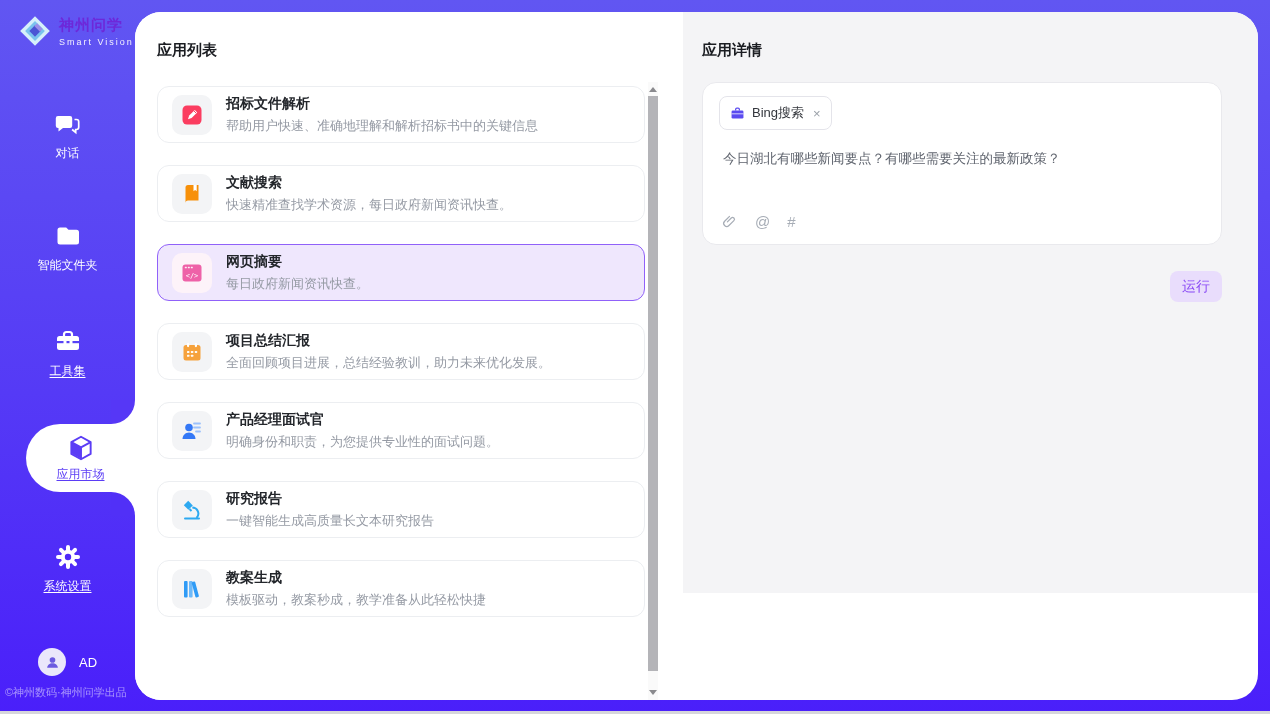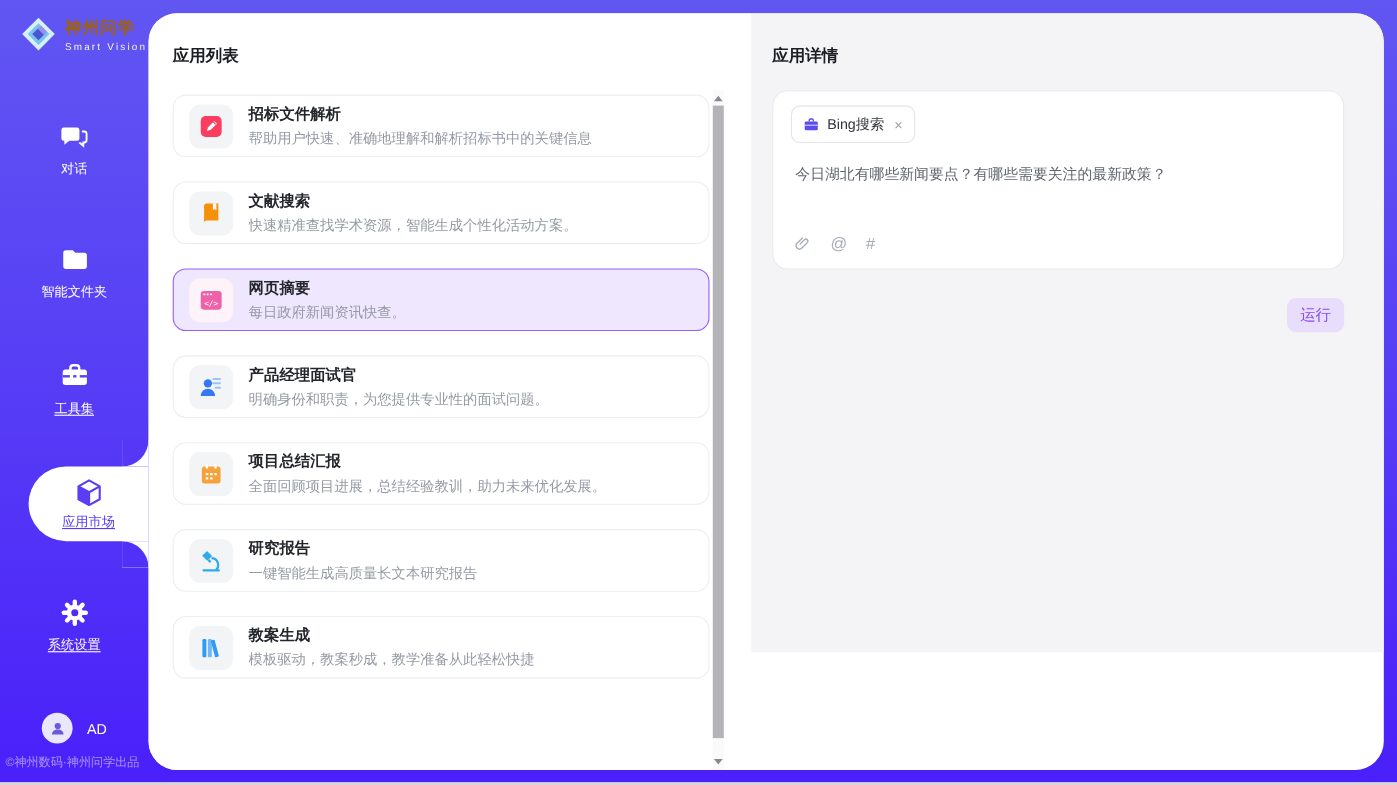--- a/index.html
+++ b/index.html
@@ -6,21 +6,21 @@
   html,body { width:1270px; height:714px; }
   body {
     font-family:"Liberation Sans","DejaVu Sans",sans-serif;
     position:relative; overflow:hidden;
     background:linear-gradient(180deg,#6156f2 0%, #553af6 55%, #4a1ffa 100%);
   }
 
   
   .sidebar { position:absolute; left:0; top:0; width:135px; height:714px; }
   .brand { position:absolute; left:18px; top:14px; display:flex; align-items:center; gap:7px; }
-  .brand-text .brand-name { display:block; color:#a16207; font-size:15px; font-weight:bold; letter-spacing:1px; }
+  .brand-text .brand-name { display:block; color:#6d28d9; font-size:15px; font-weight:bold; letter-spacing:1px; }
   .brand-text .brand-sub { display:block; color:rgba(255,255,255,.92); font-size:9px; letter-spacing:2px; margin-top:2px; }
 
   .nav-item { position:absolute; left:0; width:135px; text-align:center; color:#fff; cursor:pointer; }
   .nav-item svg { display:block; margin:0 auto; }
   .nav-label { display:block; margin-top:7px; font-size:12px; color:#fff; }
   .nav-item.u .nav-label { text-decoration:underline; text-underline-offset:2px; }
 
   .nav-tab { position:absolute; left:26px; top:424px; width:109px; height:68px; background:#fff;
              border-radius:34px 0 0 34px; display:flex; flex-direction:column; align-items:center;
              justify-content:center; cursor:pointer;text-align:right; }
@@ -187,51 +187,37 @@
 
       <div class="app-item">
         <span class="icon-box">
           <svg width="24" height="24" viewBox="0 0 24 24">
             <path d="M5.5 5.5A2.5 2.5 0 0 1 8 3h10.5v15.5H8a2.5 2.5 0 0 0-2.5 2.5V5.5z" fill="#f79009"></path>
             <path d="M13.5 3h3.2v6.2l-1.6-1.3-1.6 1.3V3z" fill="#fff"></path>
           </svg>
         </span>
         <span class="item-text">
           <span class="item-name">文献搜索</span>
-          <span class="item-desc">快速精准查找学术资源，智能生成个性化活动方案。</span>
+          <span class="item-desc">快速精准查找学术资源，每日政府新闻资讯快查。</span>
         </span>
       </div>
 
       <div class="app-item selected">
         <span class="icon-box">
           <svg width="24" height="24" viewBox="0 0 24 24">
             <rect x="2.5" y="3.5" width="19" height="17" rx="3" fill="#ee62a8"></rect>
             <rect x="4.8" y="5.8" width="2" height="1.5" rx="0.5" fill="#fff" opacity=".9"></rect>
             <rect x="7.8" y="5.8" width="2" height="1.5" rx="0.5" fill="#fff" opacity=".9"></rect>
             <rect x="10.8" y="5.8" width="2" height="1.5" rx="0.5" fill="#fff" opacity=".9"></rect>
             <text x="12" y="16.8" font-size="7" fill="#fff" text-anchor="middle" font-family="DejaVu Sans Mono, monospace">&lt;/&gt;</text>
           </svg>
         </span>
         <span class="item-text">
           <span class="item-name">网页摘要</span>
           <span class="item-desc">每日政府新闻资讯快查。</span>
-        </span>
-      </div>
-
-      <div class="app-item">
-        <span class="icon-box">
-          <svg width="24" height="24" viewBox="0 0 24 24">
-            <path d="M14 4.5h6M14 8.5h6M16 12.5h4" stroke="#9cc1fb" stroke-width="1.8" stroke-linecap="round"></path>
-            <circle cx="9" cy="8.5" r="3.8" fill="#3478f6"></circle>
-            <path d="M2.5 20c0-3.6 2.9-6.5 6.5-6.5s6.5 2.9 6.5 6.5z" fill="#3478f6"></path>
-          </svg>
-        </span>
-        <span class="item-text">
-          <span class="item-name">产品经理面试官</span>
-          <span class="item-desc">明确身份和职责，为您提供专业性的面试问题。</span>
         </span>
       </div>
 
       <div class="app-item">
         <span class="icon-box">
           <svg width="24" height="24" viewBox="0 0 24 24">
             <rect x="3.5" y="5" width="17" height="15.5" rx="2.5" fill="#f6a23c"></rect>
             <rect x="7" y="2.8" width="2.2" height="4.4" rx="1.1" fill="#fff"></rect>
             <rect x="14.8" y="2.8" width="2.2" height="4.4" rx="1.1" fill="#fff"></rect>
             <g fill="#fff" opacity=".95">
@@ -242,20 +228,34 @@
               <rect x="10.9" y="14.8" width="2.4" height="2" rx=".5"></rect>
             </g>
           </svg>
         </span>
         <span class="item-text">
           <span class="item-name">项目总结汇报</span>
           <span class="item-desc">全面回顾项目进展，总结经验教训，助力未来优化发展。</span>
         </span>
       </div>
 
+      <div class="app-item">
+        <span class="icon-box">
+          <svg width="24" height="24" viewBox="0 0 24 24">
+            <path d="M14 4.5h6M14 8.5h6M16 12.5h4" stroke="#9cc1fb" stroke-width="1.8" stroke-linecap="round"></path>
+            <circle cx="9" cy="8.5" r="3.8" fill="#3478f6"></circle>
+            <path d="M2.5 20c0-3.6 2.9-6.5 6.5-6.5s6.5 2.9 6.5 6.5z" fill="#3478f6"></path>
+          </svg>
+        </span>
+        <span class="item-text">
+          <span class="item-name">产品经理面试官</span>
+          <span class="item-desc">明确身份和职责，为您提供专业性的面试问题。</span>
+        </span>
+      </div>
+
 
       <div class="app-item">
         <span class="icon-box">
           <svg width="24" height="24" viewBox="0 0 24 24">
             <path d="M8.2 2.8l4.6 4.6-4.4 4.4-4.6-4.6z" fill="#2da9f1"></path>
             <path d="M11.5 13l-2-2" stroke="#2da9f1" stroke-width="2"></path>
             <path d="M5 20.5h14" stroke="#2da9f1" stroke-width="2" stroke-linecap="round"></path>
             <path d="M16.5 20a6.2 6.2 0 0 0-4.2-10.6" stroke="#2da9f1" stroke-width="2" fill="none"></path>
           </svg>
         </span>

